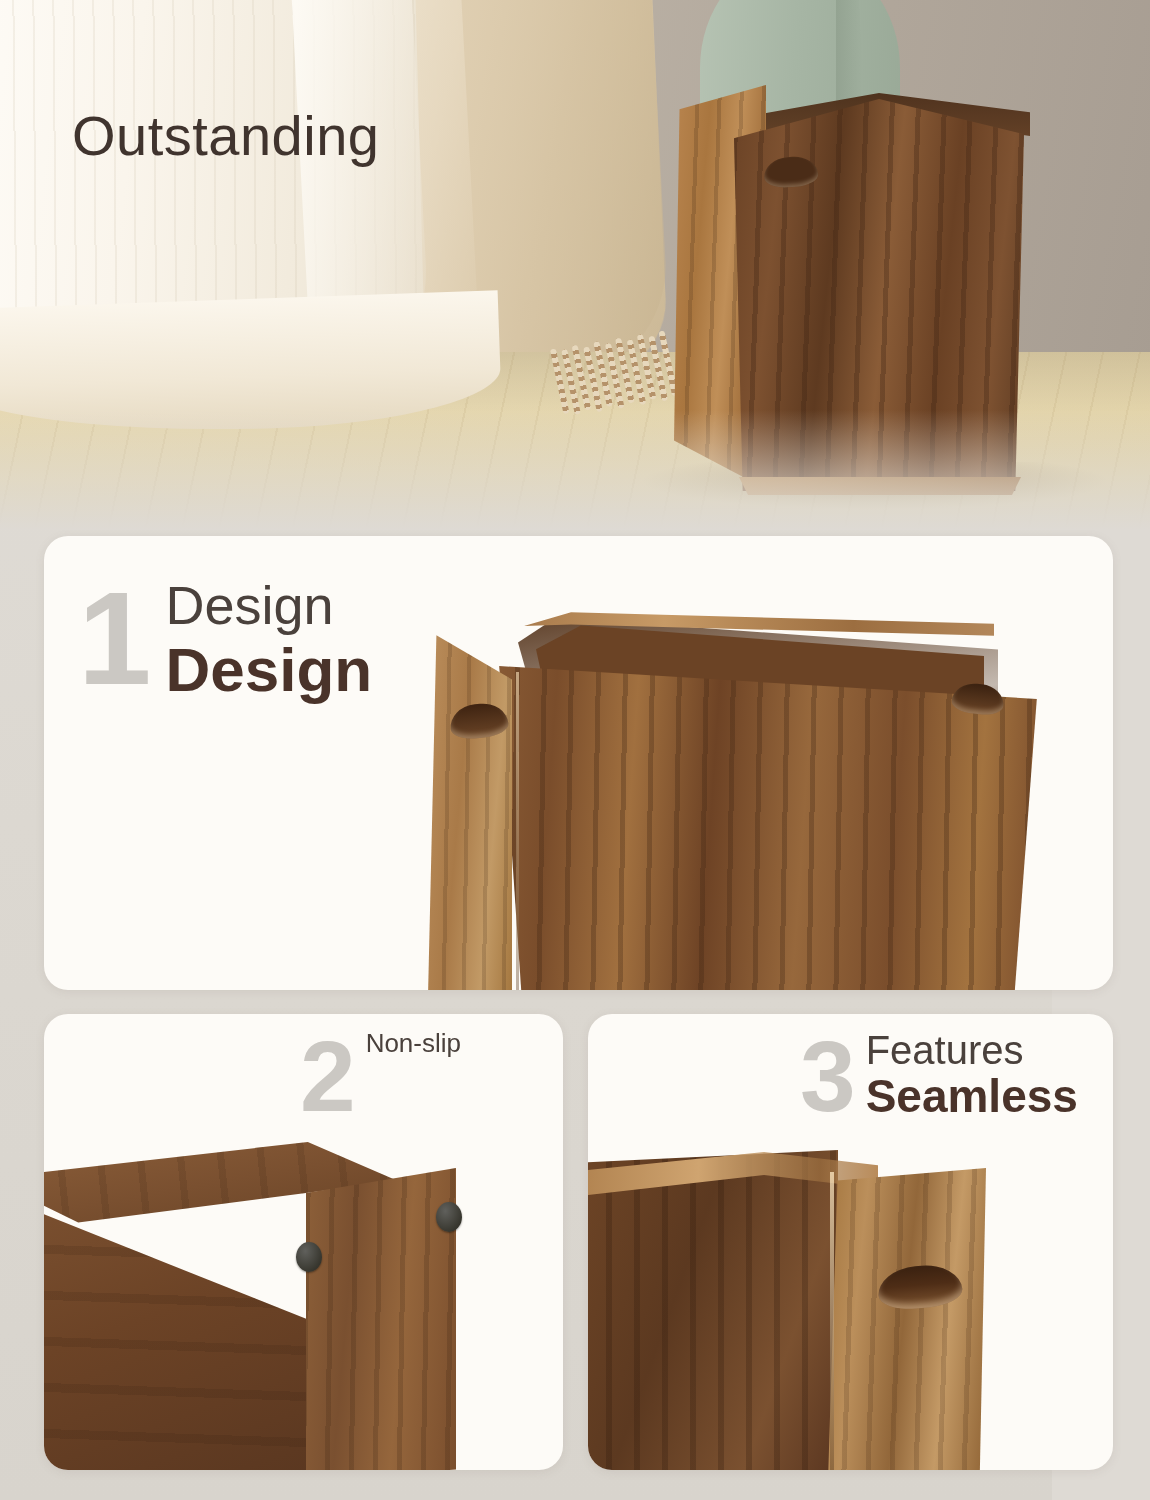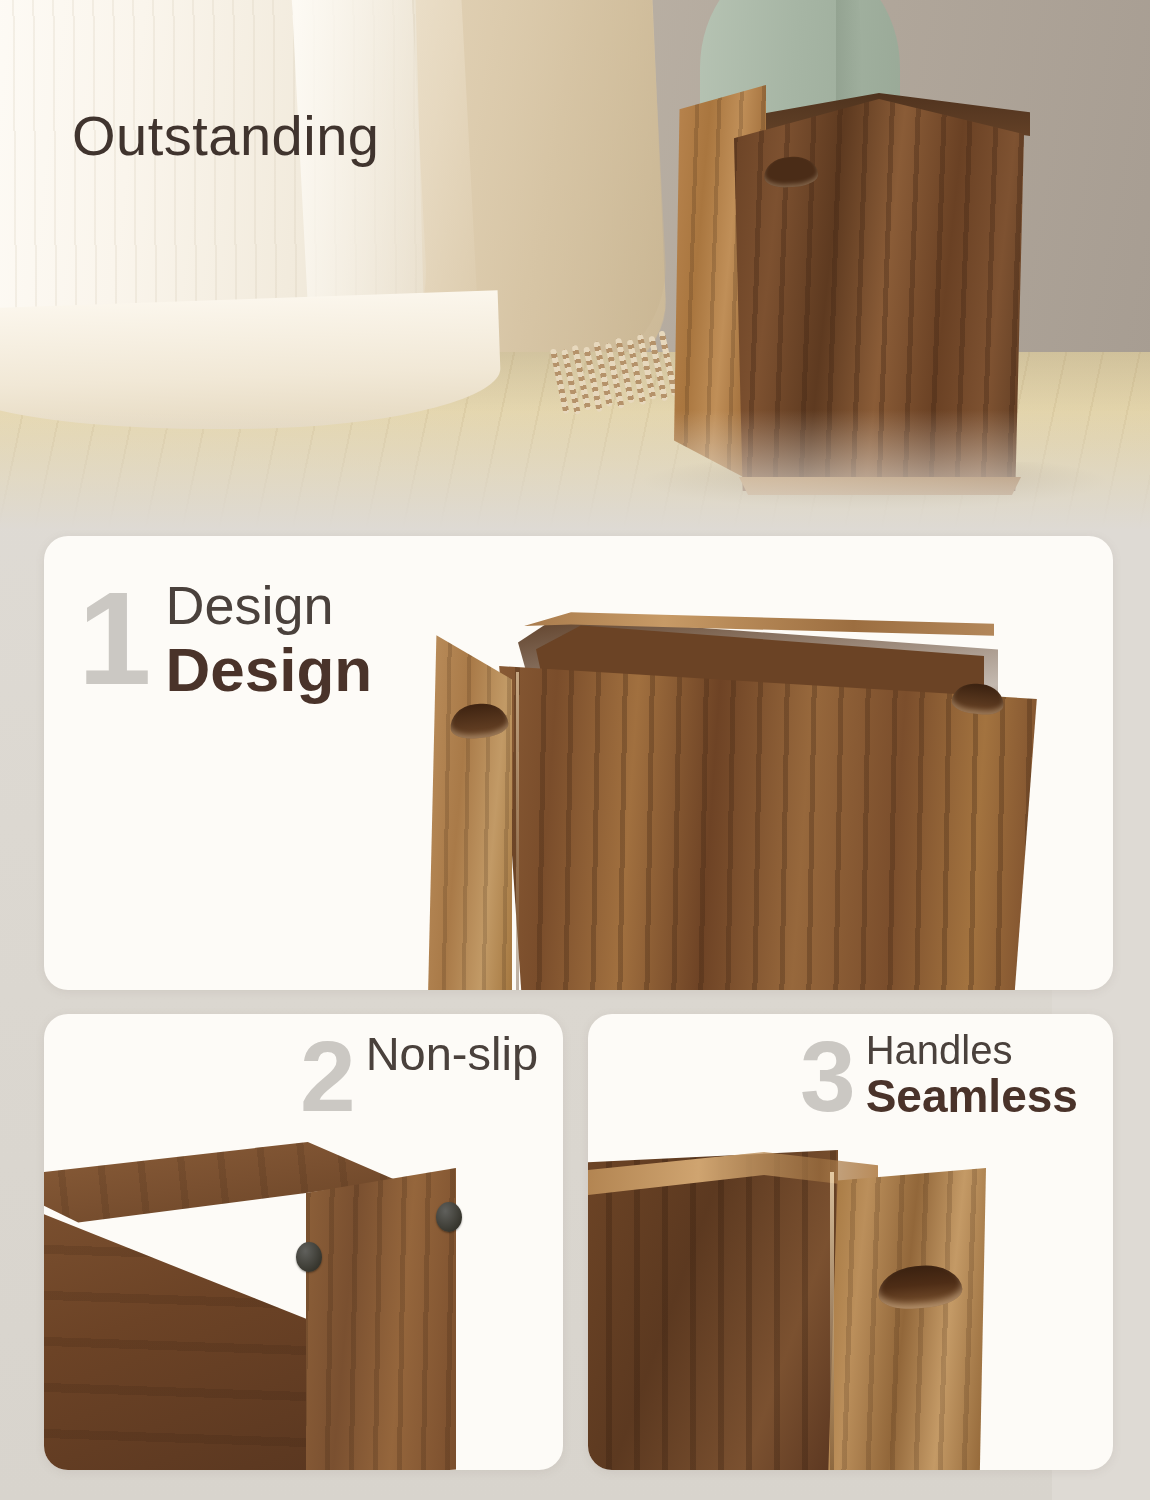--- a/index.html
+++ b/index.html
@@ -317,34 +317,34 @@
       <div class="c2-top"></div>
       <div class="c2-face-l"></div>
       <div class="c2-face-r"></div>
       <div class="pad p1"></div>
       <div class="pad p2"></div>
     </div>
   </div>
   <div class="head" style="left:300px; top:1030px;">
     <div class="num" style="font-size:100px;margin-right:10px;">2</div>
     <div>
-      <div class="lbl-thin" style="font-size:47px;text-align:right;">Non-slip</div>
+      <div class="lbl-thin" style="font-size:26px;text-align:right;">Non-slip</div>
     </div>
   </div>
 
   <div class="card" id="card3">
     <div class="c3-prod">
       <div class="c3-inner"></div>
       <div class="c3-rim"></div>
       <div class="c3-front"></div>
       <div class="c3-seam"></div>
       <div class="c3-handle"></div>
     </div>
   </div>
   <div class="head" style="left:800px; top:1030px;">
     <div class="num" style="font-size:100px;margin-right:10px;">3</div>
     <div>
-      <div class="lbl-thin" style="font-size:40px;">Handles</div>
+      <div class="lbl-thin" style="font-size:40px;">Features</div>
       <div class="lbl-bold" style="font-size:46px;margin-top:3px;">Seamless</div>
     </div>
   </div>
 
 </div>
 
 </body></html>

